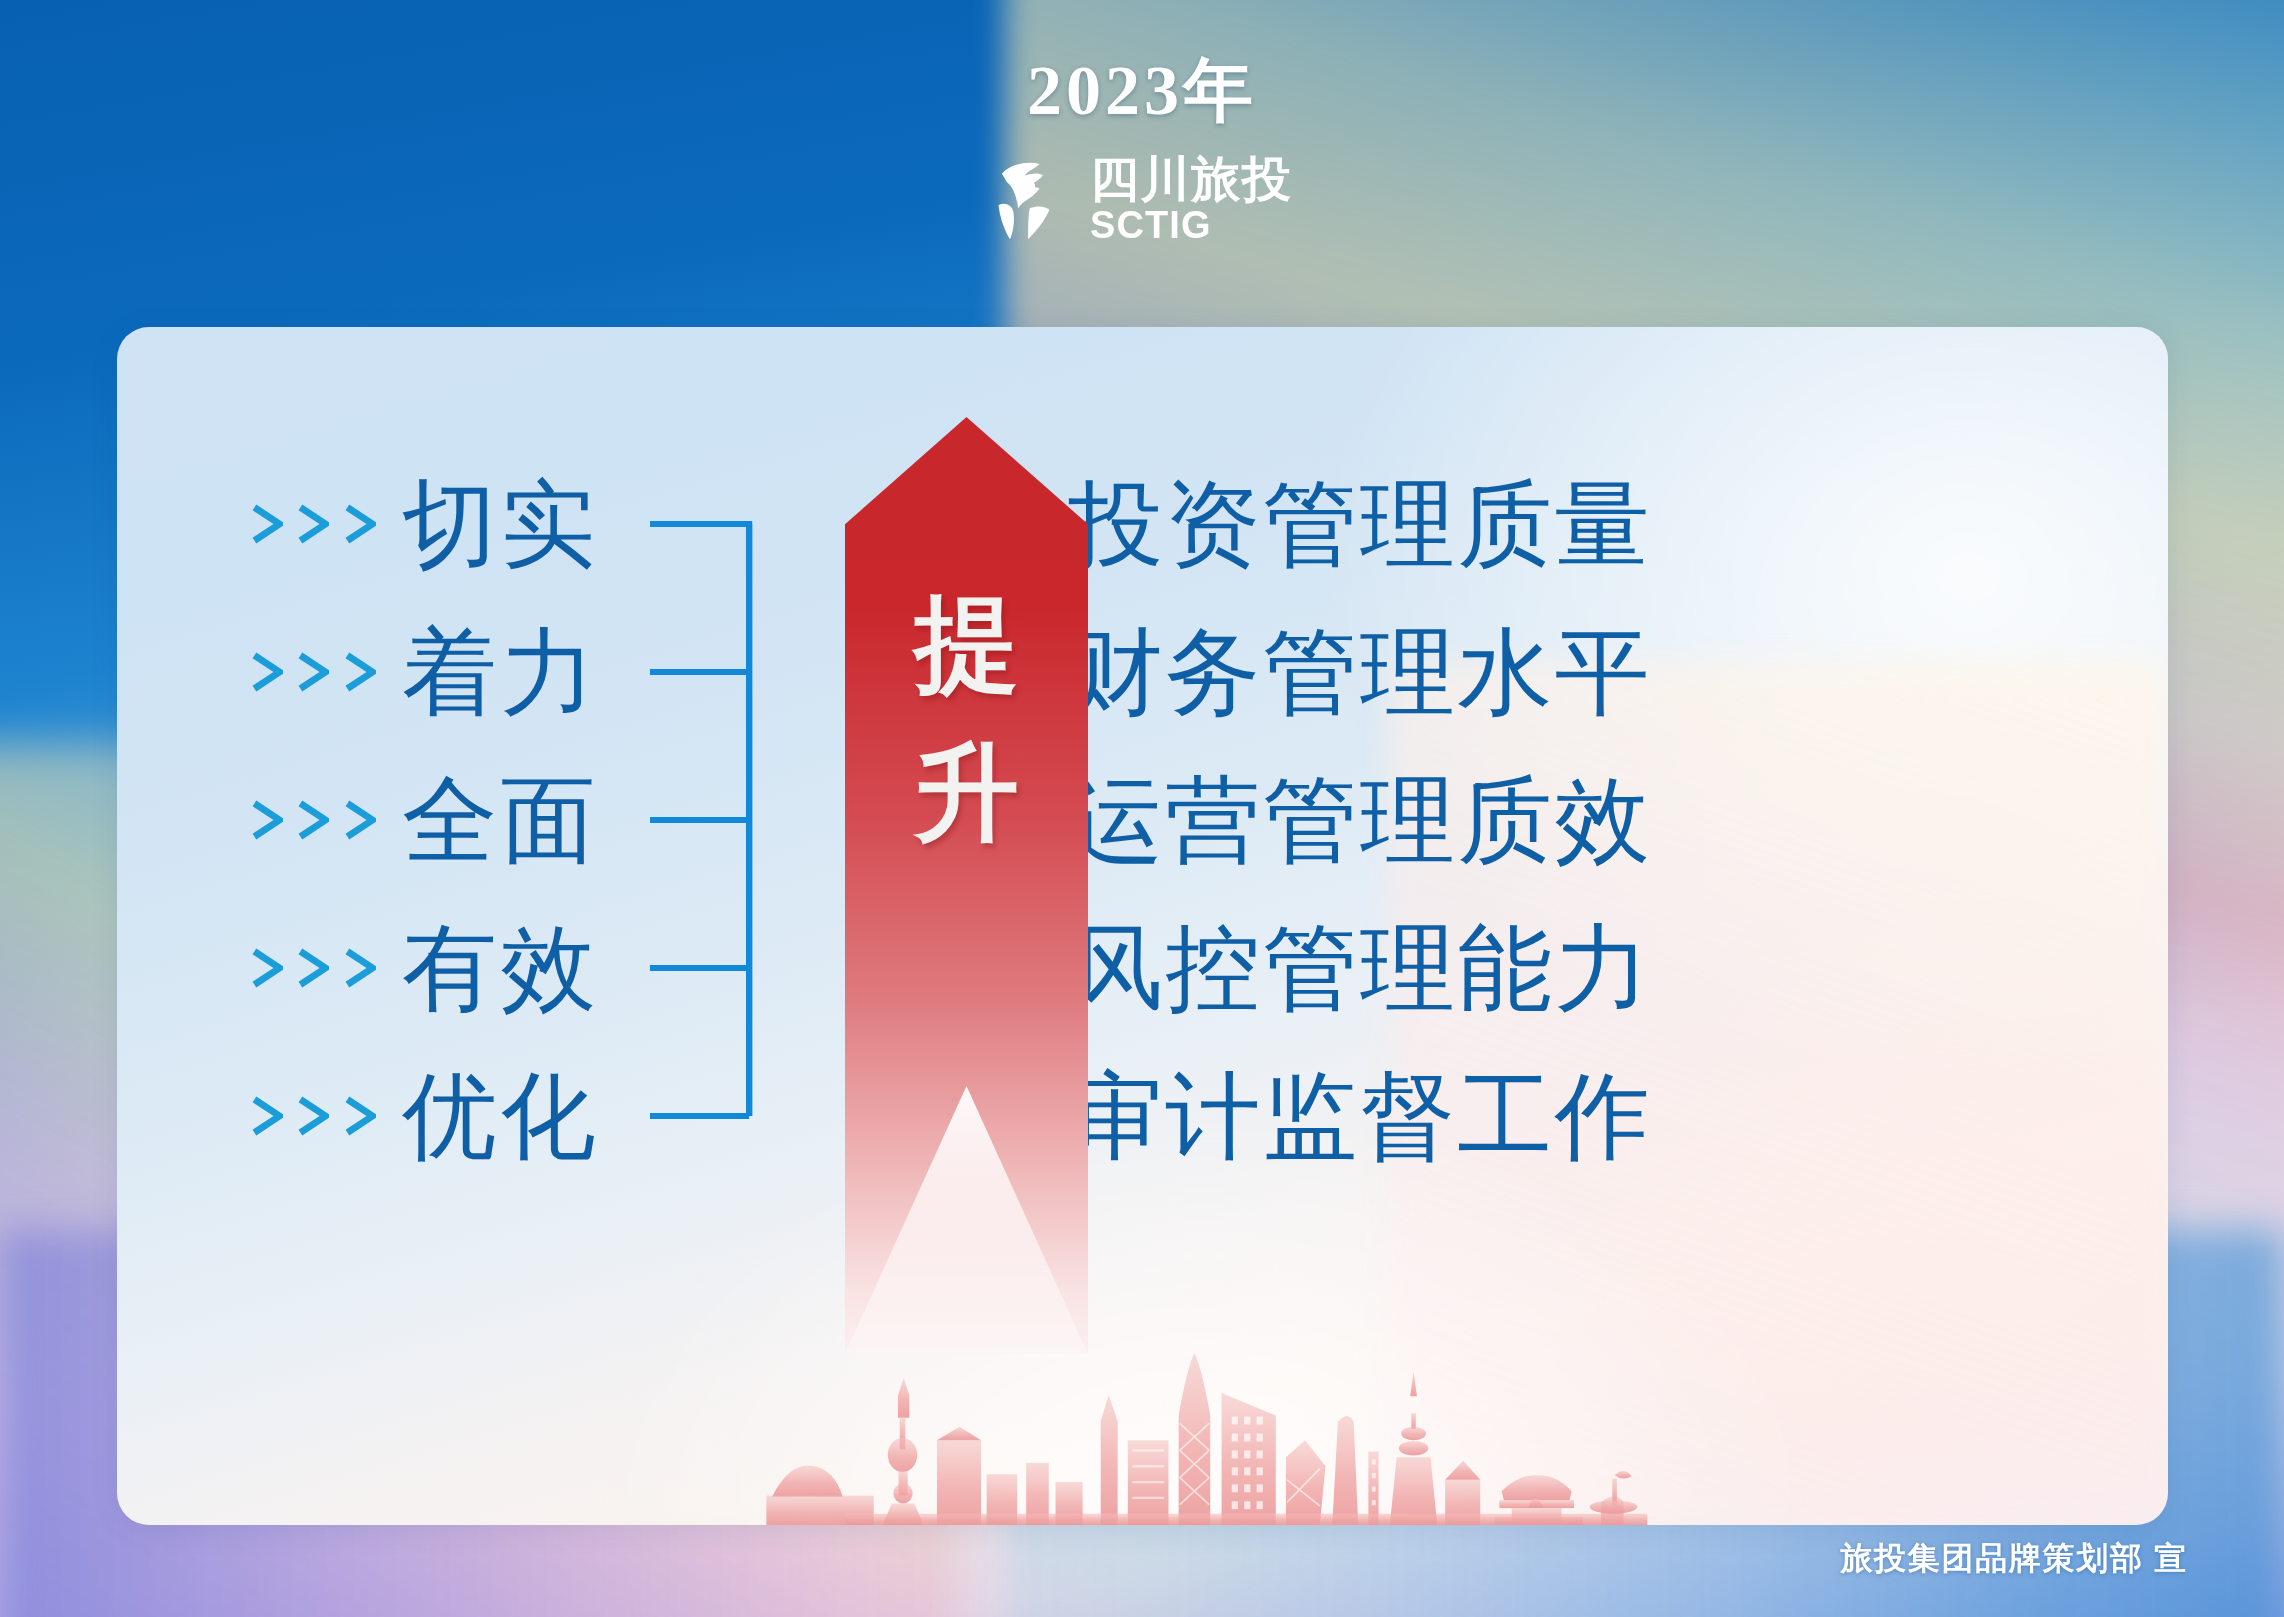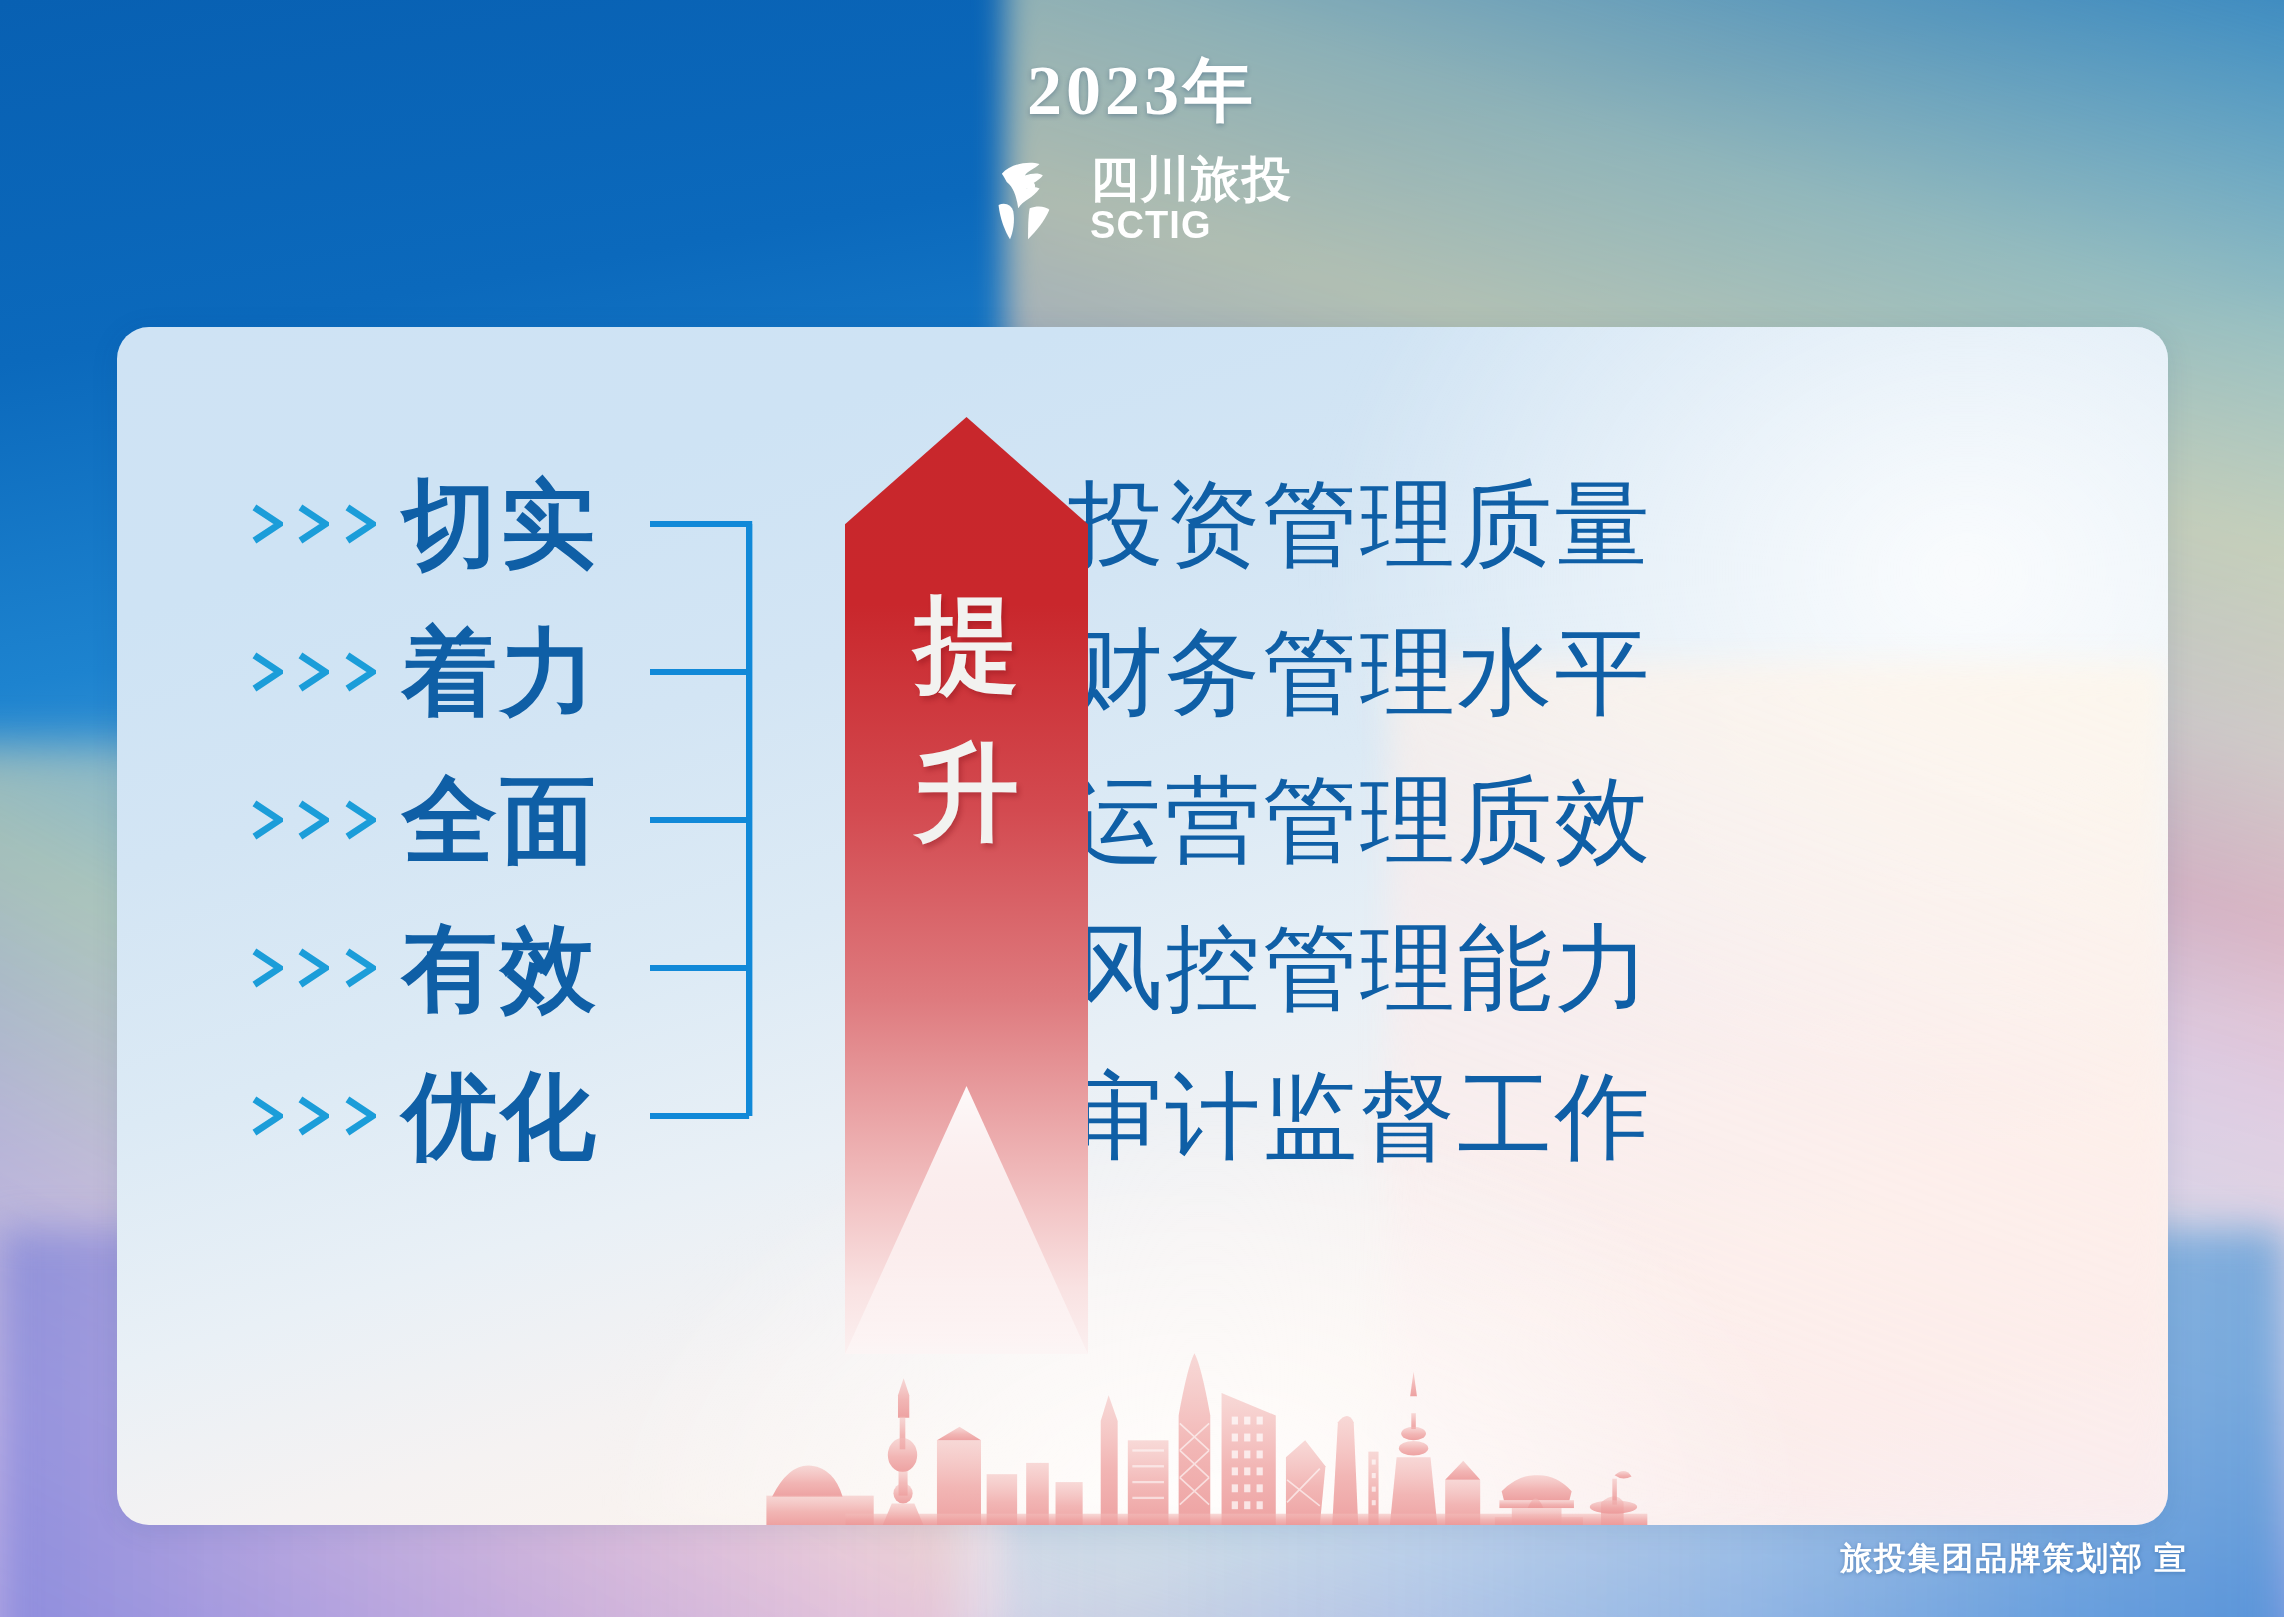--- a/index.html
+++ b/index.html
@@ -148,21 +148,21 @@
   .chev{width:32px;height:40px;flex:0 0 auto;}
   .lcell{
     width:248px;display:flex;align-items:center;justify-content:flex-start;
   }
   .bracket-left{width:107px;height:100%;position:relative;}
   .arrow-gap{width:243px;}
   .bracket-right{width:68px;height:100%;position:relative;}
   .rcell{flex:1;display:flex;align-items:center;justify-content:flex-start;}
 
   .kw{
-    color:#0F5FA6;font-size:95px;font-weight:bold;line-height:1;
+    color:#0F5FA6;font-size:95px;font-weight:normal;line-height:1;
     letter-spacing:3.4px;white-space:nowrap;
     font-family:"Liberation Sans","DejaVu Sans",sans-serif;
   }
   .phrase{
     color:#0F5FA6;font-size:95px;font-weight:normal;line-height:1;
     letter-spacing:2.3px;white-space:nowrap;
     font-family:"Liberation Sans","DejaVu Sans",sans-serif;
   }
 
   

